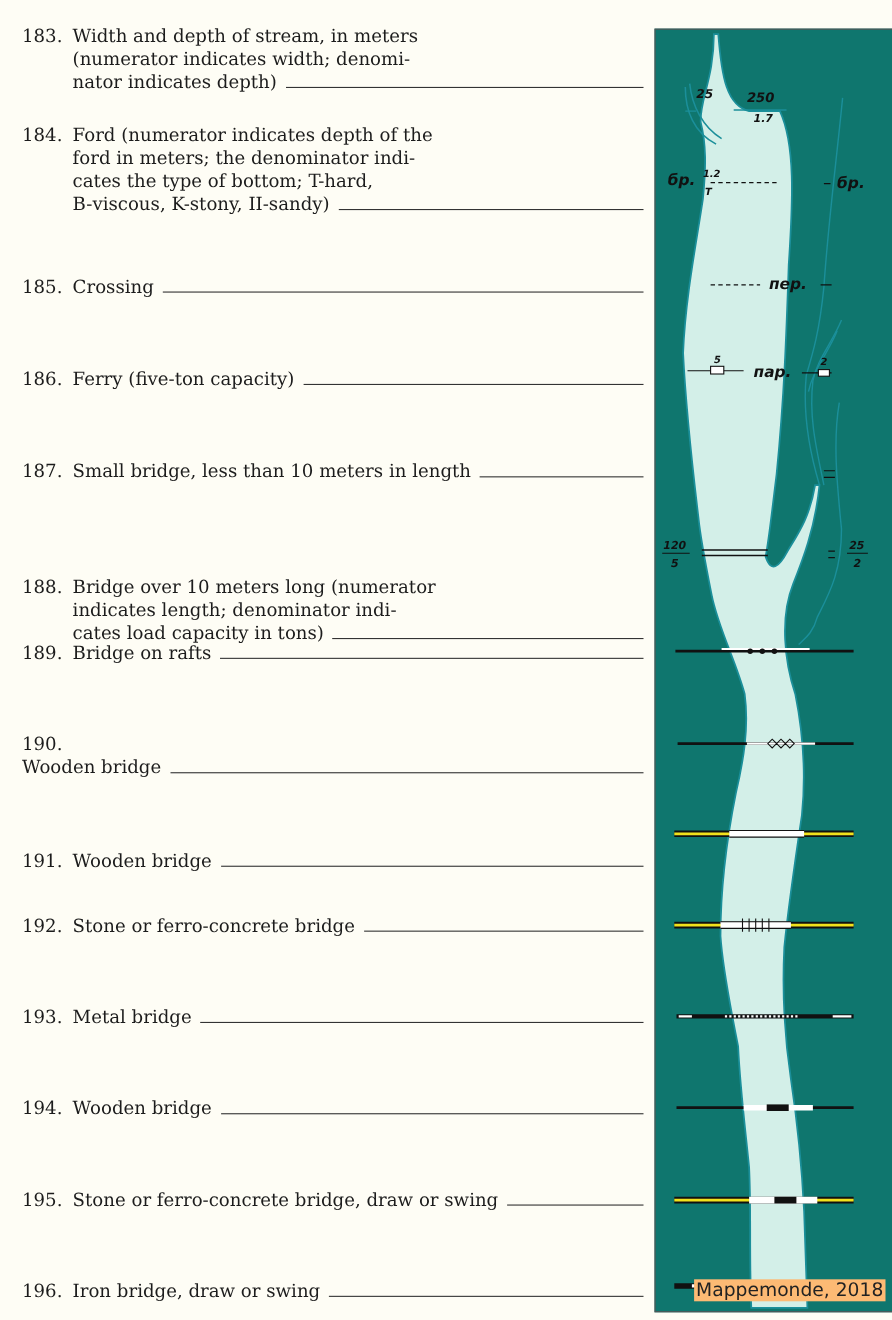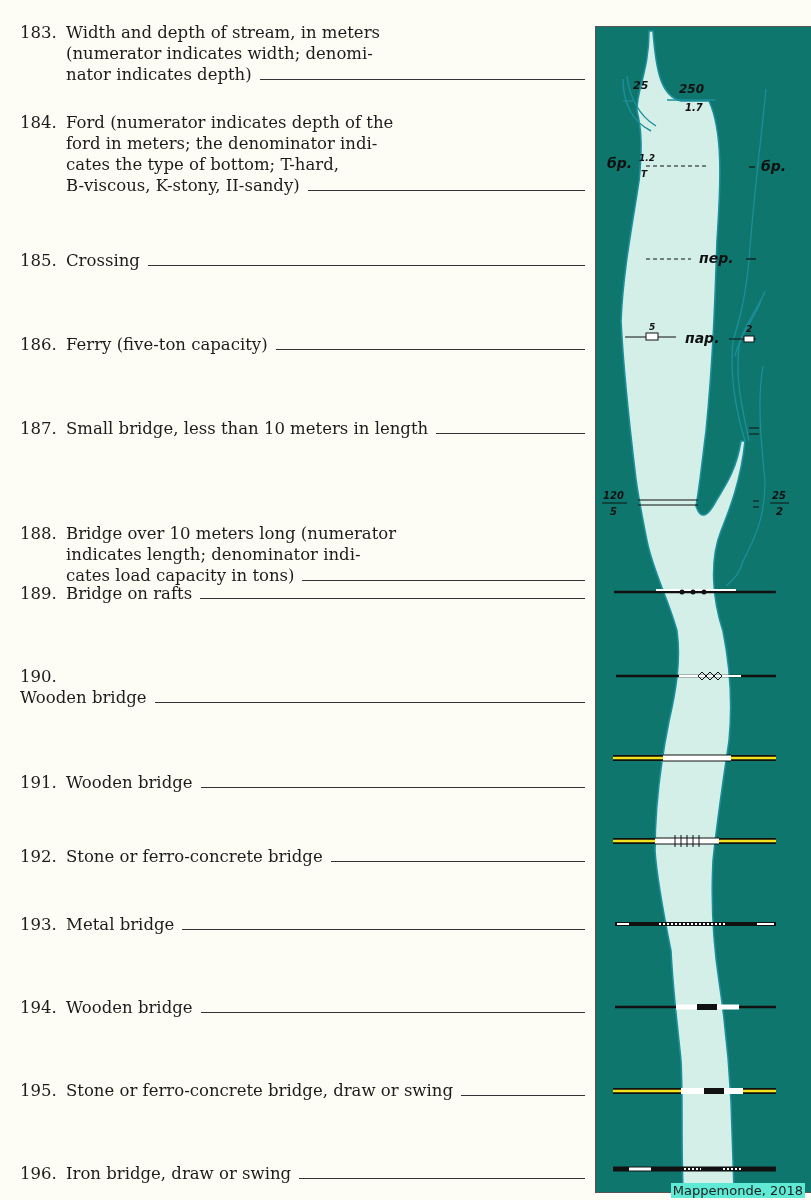--- a/index.html
+++ b/index.html
@@ -15,23 +15,23 @@
     display: flex;
   }
   .num { width: 46px; flex: none; }
   .txt { flex: 1; }
   .line { display: block; }
   .line.last { display: flex; align-items: flex-end; white-space: nowrap; }
   .leader { flex: 1; border-bottom: 1px solid #333; margin-left: 8px; margin-bottom: 5px; height: 1px; }
   #map-panel { position: absolute; left: 595px; top: 26px; width: 202px; height: 1165px; border: 1px solid #555; background: #0f766e; padding-left: 24px; }
   #map-svg { position: absolute; left: 0; top: 0; }
   .credit {
-    position: absolute; right: 6px; bottom: 2px;
+    position: absolute; right: 6px; bottom: 17px;
     font-family: "DejaVu Sans", "Liberation Sans", sans-serif;
-    font-size: 13px; color: #222; background: #5eead4; padding: 0 2px;
+    font-size: 17px; color: #222; background: #fdba74; padding: 0 2px;
   }
   .lbl { font-family: "DejaVu Sans", "Liberation Sans", sans-serif; font-weight: bold; font-style: italic; fill: #111; }
 </style>
 </head>
 <body>
 
 <div id="entries">
     <div class="entry" style="top: 22px;">
       <span class="num">183.</span>
       <div class="txt">
@@ -113,21 +113,21 @@
     </div>
     <div class="entry" style="top: 748px; margin-top: 24px;">
       <span class="num">191.</span>
       <div class="txt">
         <span class="line last">
           <span>Wooden bridge</span>
           <span class="leader"></span>
         </span>
       </div>
     </div>
-    <div class="entry" style="top: 831px; margin-top: 15px;">
+    <div class="entry" style="top: 831px;">
       <span class="num">192.</span>
       <div class="txt">
         <span class="line last">
           <span>Stone or ferro-concrete bridge</span>
           <span class="leader"></span>
         </span>
       </div>
     </div>
     <div class="entry" style="top: 914px; align-items: center;">
       <span class="num">193.</span>

